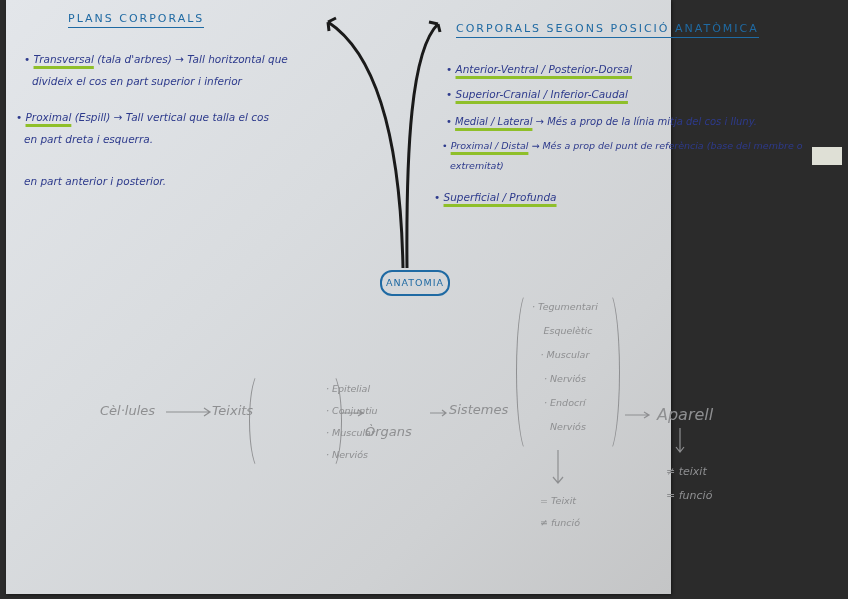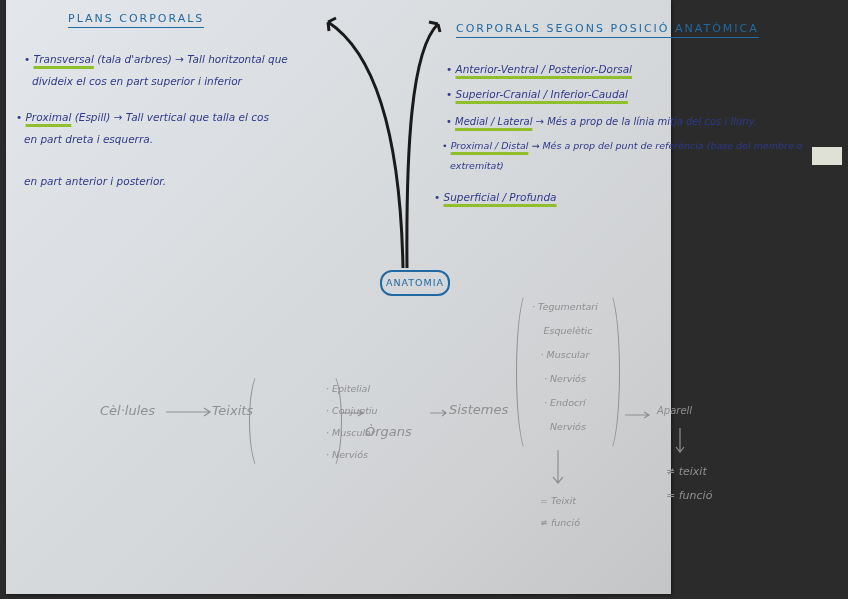--- a/index.html
+++ b/index.html
@@ -121,18 +121,18 @@
     <div>· <span>Endocrí</span></div>
     <div>&nbsp; <span>Nerviós</span></div>
   </div>
   <div class="paren r" style="left:590px;top:290px;width:22px;height:162px;"></div>
 
   <div class="pls pencil" style="left:534px;top:490px;">
     <div>= Teixit</div>
     <div>≠ funció</div>
   </div>
 
-  <div class="pl pencil" style="left:651px;top:405px;font-size:10px;">Aparell</div>
+  <div class="pl pencil" style="left:651px;top:405px;font-size:16px;">Aparell</div>
   <div class="pls pencil" style="left:660px;top:460px;font-size:11px;line-height:24px;">
     <div>≠ teixit</div>
     <div>= funció</div>
   </div>
 </div>
 
 </body></html>

